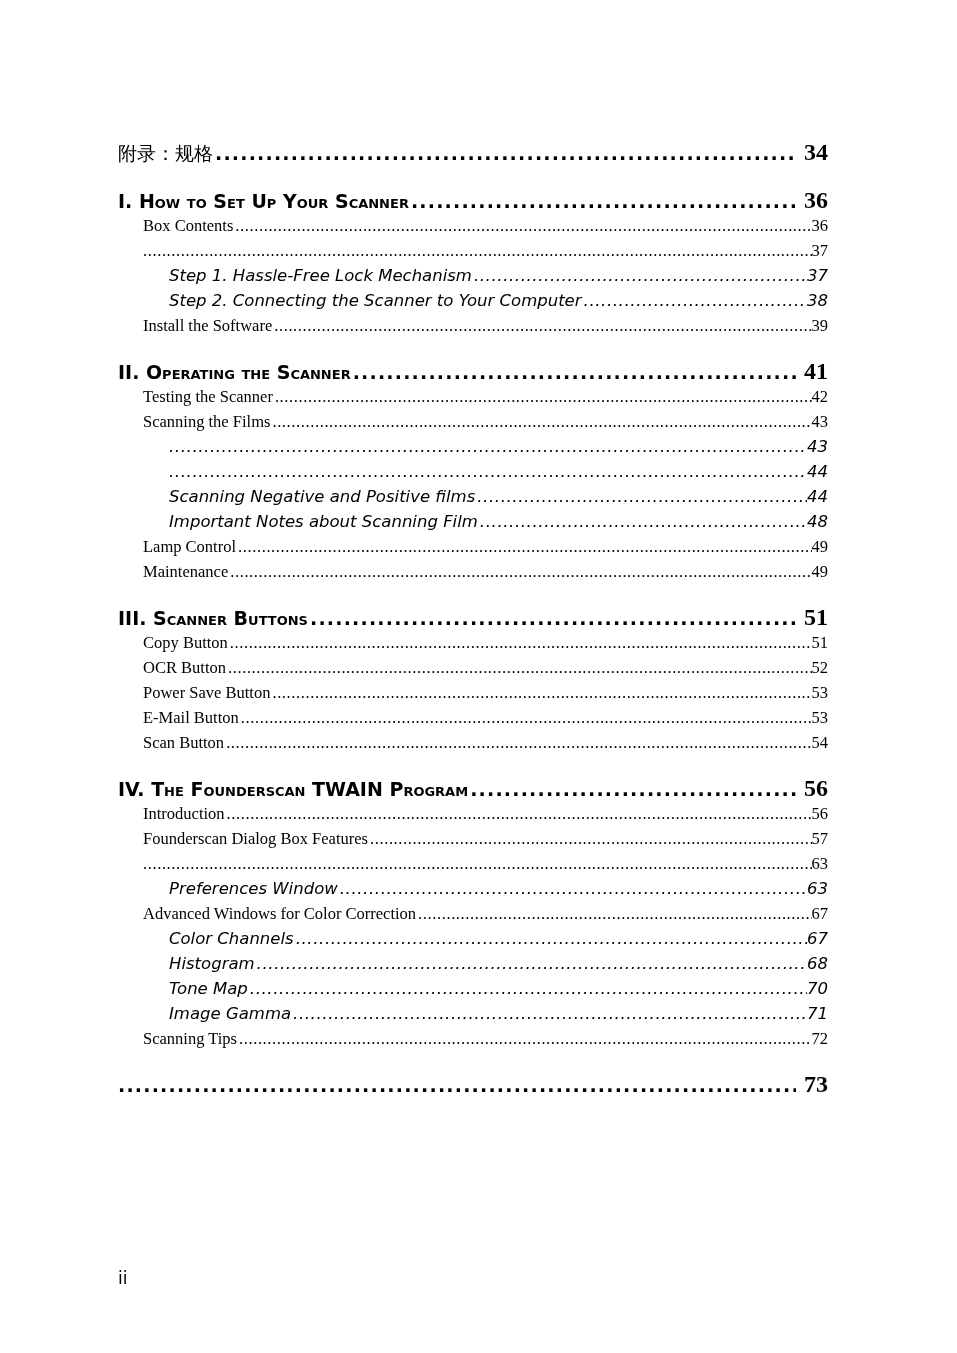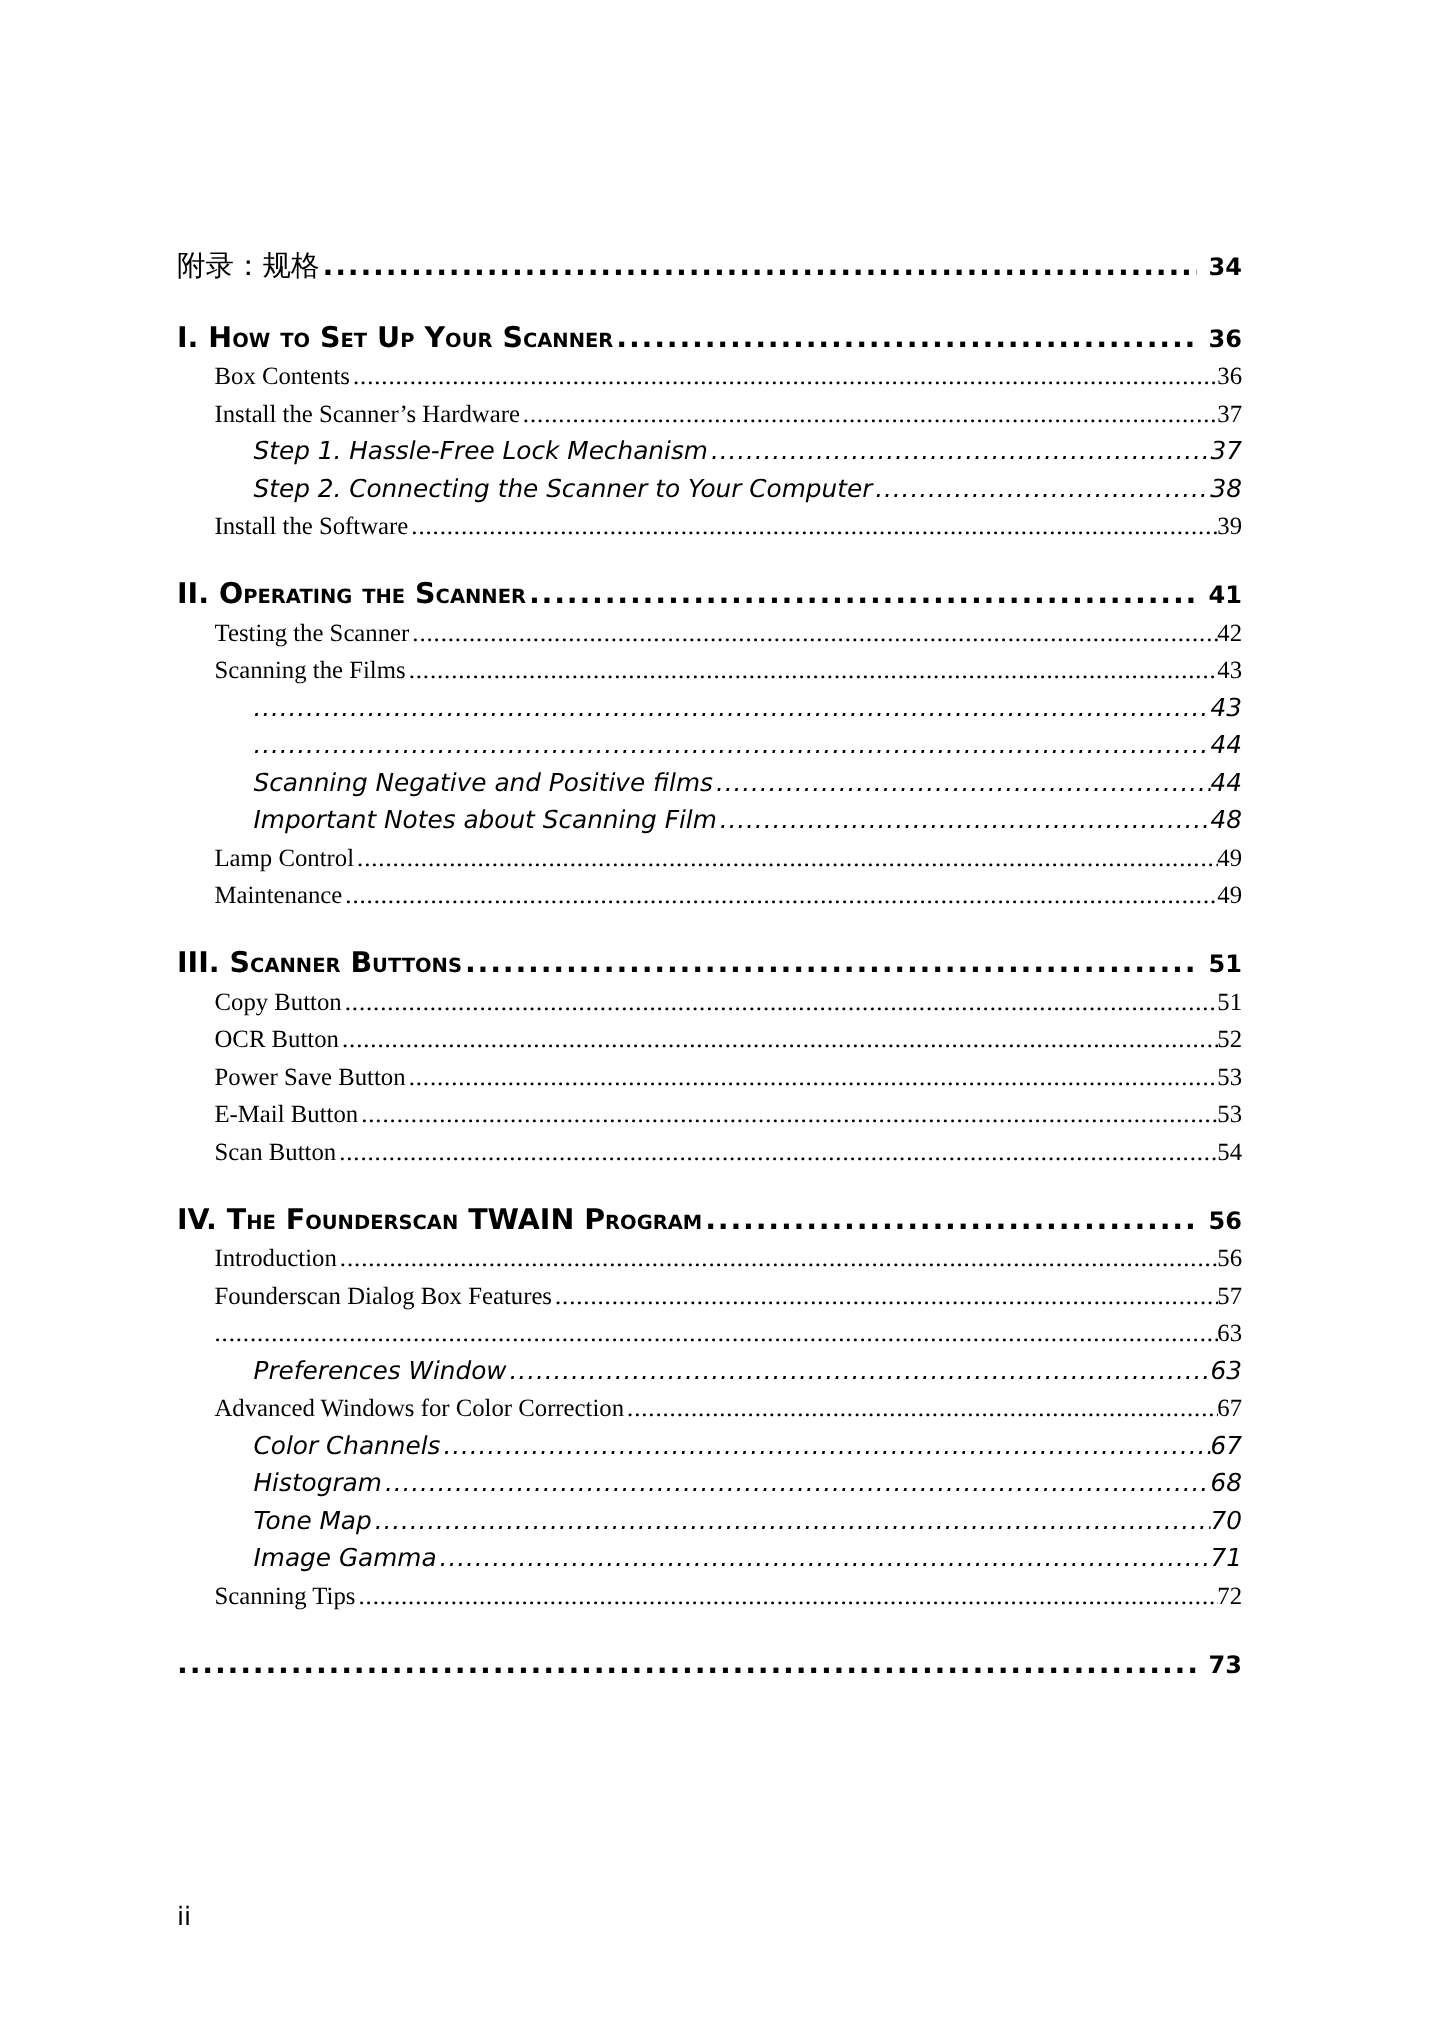--- a/index.html
+++ b/index.html
@@ -1,28 +1,28 @@
 <!DOCTYPE html>
 <html><head>
   <meta charset="utf-8">
   <style>
     html, body { margin: 0; padding: 0; background: #ffffff; }
     body { width: 957px; height: 1353px; position: relative; overflow: hidden; color: #000; }
     .page { position: absolute; left: 0; top: 0; width: 957px; height: 1353px; }
-    .toc { position: absolute; left: 118px; top: 165px; width: 710px; }
+    .toc { position: absolute; left: 118px; top: 140px; width: 710px; }
     .row { position: relative; display: flex; align-items: baseline; white-space: nowrap; overflow: hidden; }
     .row .label { flex: 0 0 auto; padding-right: 2px; }
     .row .leader { flex: 1 1 auto; overflow: hidden; white-space: nowrap; }
     .row .leader::after { content: "......................................................................................................................................................................................................................................................"; }
     .row .page-num { flex: 0 0 auto; text-align: right; }
 
     .lvl0 { font-family: "DejaVu Sans", sans-serif; font-weight: bold; font-size: 19px; height: 25px; line-height: 25px; }
     .lvl0 .label { font-variant: small-caps; }
     .lvl0 .leader { letter-spacing: 1.2px; }
-    .lvl0 .page-num { padding-left: 8px; font-size: 16px; }
+    .lvl0 .page-num { padding-left: 8px; font-size: 24px; font-family: Liberation Serif, serif; }
     .lvl0.cjk .label { font-weight: normal; font-variant: normal; font-size: 19px; }
 
     .lvl1 { font-family: Liberation Serif, serif; font-size: 16.5px; height: 25px; line-height: 25px; padding-left: 25px; }
     .lvl1 .leader { letter-spacing: 0.6px; }
     .lvl2 { font-family: "DejaVu Sans", sans-serif; font-style: italic; font-size: 16.5px; height: 25px; line-height: 25px; padding-left: 51px; }
     .lvl2 .leader { letter-spacing: 0.6px; }
 
     .gap-big { height: 23px; }
     .gap-sec { height: 21px; }
 
@@ -46,21 +46,20 @@
       <span class="label">I. How to Set Up Your Scanner</span>
       <span class="leader"></span>
       <span class="page-num">36</span>
     </div>
     <div class="row lvl1">
       <span class="label">Box Contents</span>
       <span class="leader"></span>
       <span class="page-num">36</span>
     </div>
     <div class="row lvl1">
-      <span class="label">Install the Scanner’s Hardware</span>
       <span class="leader"></span>
       <span class="page-num">37</span>
     </div>
     <div class="row lvl2">
       <span class="label">Step 1. Hassle-Free Lock Mechanism</span>
       <span class="leader"></span>
       <span class="page-num">37</span>
     </div>
     <div class="row lvl2">
       <span class="label">Step 2. Connecting the Scanner to Your Computer</span>

